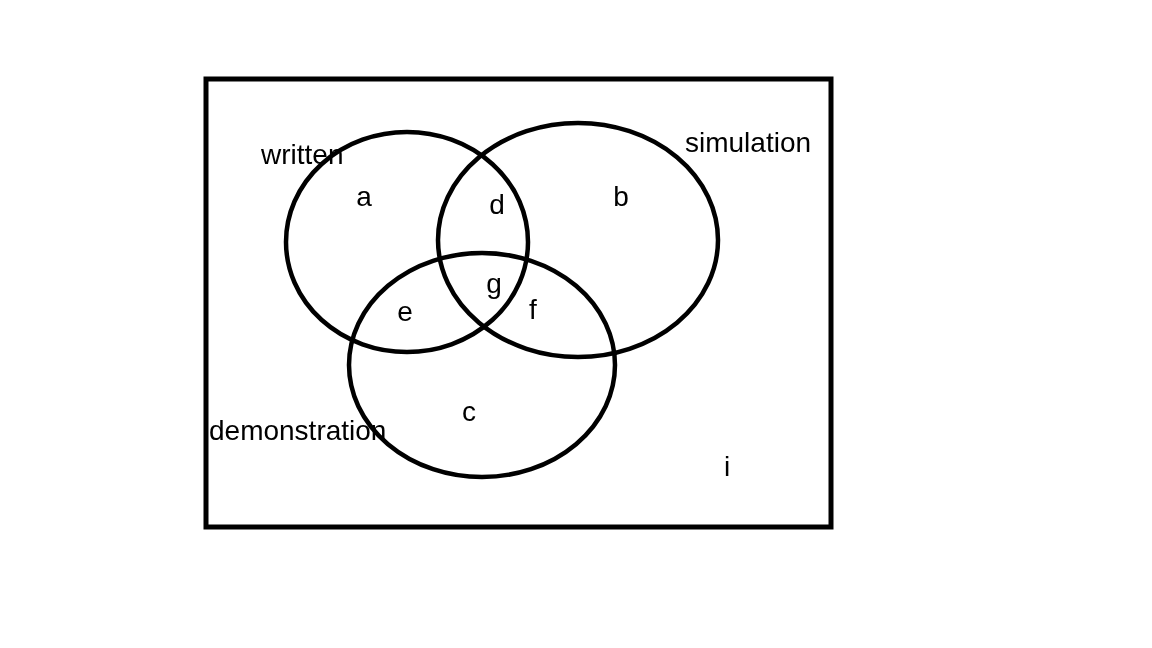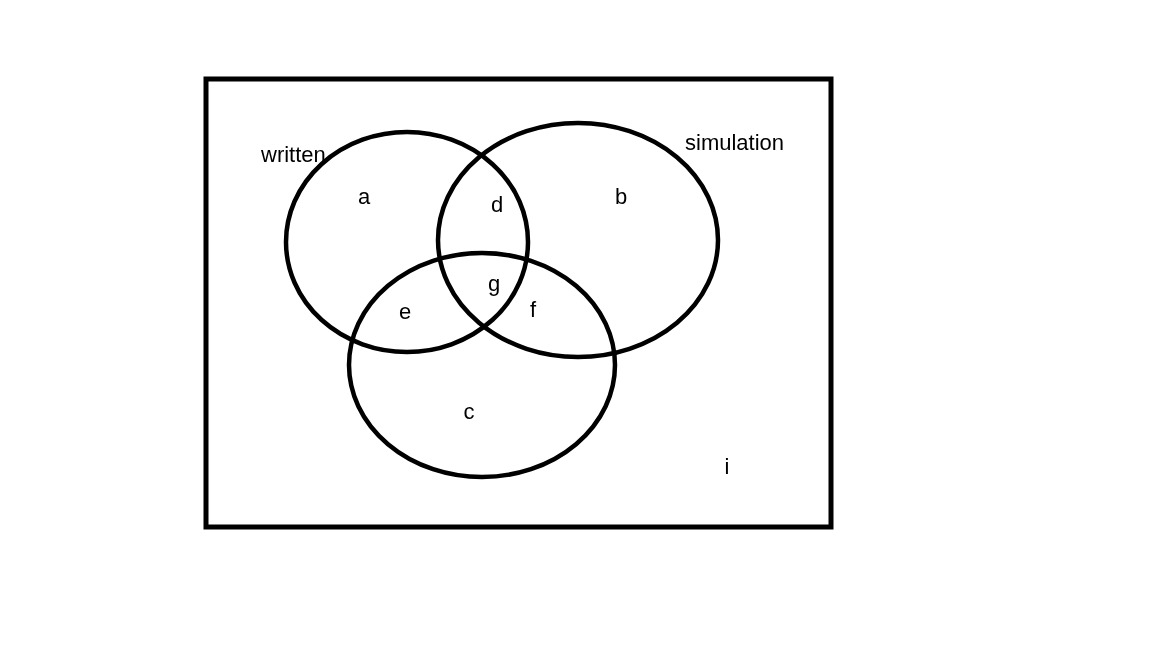--- a/index.html
+++ b/index.html
@@ -16,21 +16,21 @@
     overflow: hidden;
   }
   .shapes {
     position: absolute;
     left: 0;
     top: 0;
   }
   .lbl {
     position: absolute;
     color: #000000;
-    font-size: 22px;
+    font-size: 28px;
     line-height: 24px;
     white-space: nowrap;
     user-select: none;
   }
   
   .region {
     transform: translate(-50%, -50%);
   }
   .pos-written        { left: 261px; top: 143px; }
   .pos-simulation     { left: 685px; top: 131px; }
@@ -53,20 +53,21 @@
     <rect x="206" y="79" width="625" height="448" fill="none" stroke="#000000" stroke-width="5"></rect>
     <ellipse cx="407" cy="242" rx="121" ry="110" fill="none" stroke="#000000" stroke-width="4.5"></ellipse>
     <ellipse cx="578" cy="240" rx="140" ry="117" fill="none" stroke="#000000" stroke-width="4.5"></ellipse>
     <ellipse cx="482" cy="365" rx="133" ry="112" fill="none" stroke="#000000" stroke-width="4.5"></ellipse>
   </svg>
 
   <div class="lbl pos-written">written</div>
 
   <div class="lbl pos-simulation">simulation</div>
 
+  <div class="lbl pos-demonstration">demonstration</div>
 
   <div class="lbl region pos-a">a</div>
 
   <div class="lbl region pos-b">b</div>
 
   <div class="lbl region pos-c">c</div>
 
   <div class="lbl region pos-d">d</div>
 
   <div class="lbl region pos-e">e</div>

